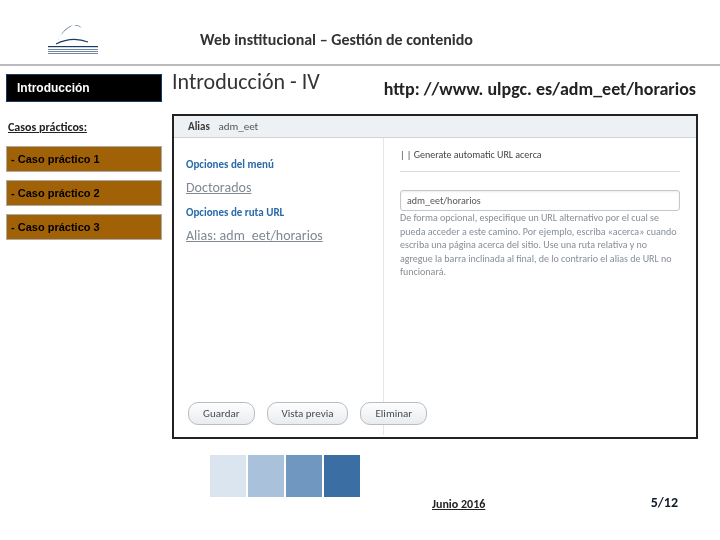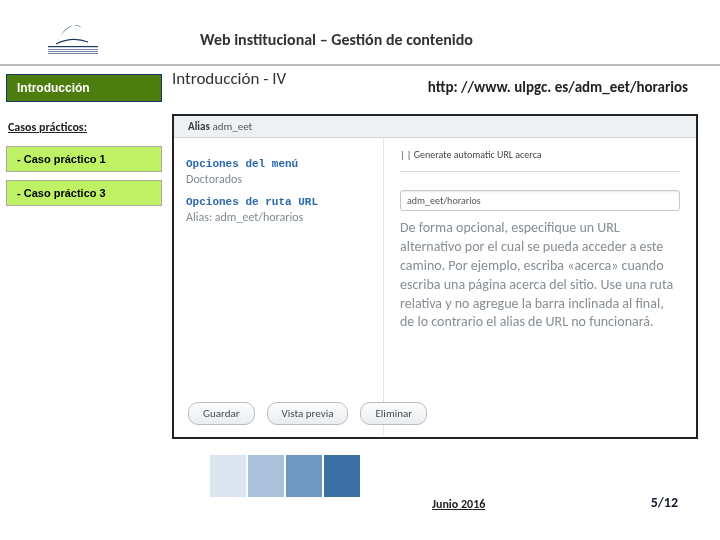--- a/index.html
+++ b/index.html
@@ -8,41 +8,41 @@
 
   .header { position: relative; height: 66px; border-bottom: 2px solid #bbb; }
   .logo { position: absolute; left: 48px; top: 14px; width: 70px; height: 44px; }
   .logo svg { width: 70px; height: 44px; }
   .header-title { position: absolute; left: 200px; top: 30px; font-size: 16px; font-weight: 600; color: #333; }
 
   .body { position: absolute; top: 68px; left: 0; right: 0; bottom: 80px; }
 
   .sidebar { position: absolute; left: 6px; top: 6px; width: 156px; }
   .side-item { display: block; width: 100%; border: 1px solid #999; padding: 6px 10px; font-size: 12px; font-weight: 700; background: #fff; color: #222; margin-bottom: 12px; cursor: pointer; text-align: left; }
-  .side-item.active { background: #4d7c0f; color: #fff; border-color: #1a3a66; }
+  .side-item.active { background: #000000; color: #fff; border-color: #1a3a66; }
   .side-label { font-size: 12px; font-weight: 700; padding: 2px 2px 4px 2px; text-decoration: underline; margin-top: 16px; }
-  .side-sub { display: block; width: 100%; border: 1px solid #aaa; background: #bef264; padding: 6px 10px; font-size: 11px; font-weight: 700; text-align: left; margin-top: 8px; cursor: pointer; }
+  .side-sub { display: block; width: 100%; border: 1px solid #aaa; background: #a16207; padding: 6px 4px; font-size: 11px; font-weight: 700; text-align: left; margin-top: 8px; cursor: pointer; }
 
   .main { position: absolute; left: 172px; right: 22px; top: 0; bottom: 0; }
-  .page-title { font-size: 17px; font-weight: 400; color: #333; }
-  .page-url { position: absolute; right: 10px; top: 10px; font-size: 15px; font-weight: 600; color: #222; }
+  .page-title { font-size: 22px; font-weight: 400; color: #333; }
+  .page-url { position: absolute; right: 2px; top: 10px; font-size: 18px; font-weight: 600; color: #222; }
   .page-url .bold { font-weight: 800; }
 
   .screenshot { position: absolute; top: 46px; left: 0; right: 0; bottom: 6px; border: 2px solid #222; background: #fff; overflow: hidden; }
   .ss-head { background: #eef1f4; border-bottom: 1px solid #d0d4d9; padding: 4px 14px; font-size: 11px; color: #3a3a3a; font-weight: 700; }
-  .ss-head .val { font-weight: 400; color: #555; margin-left: 0; }
+  .ss-head .val { font-weight: 400; color: #555; margin-left: 6px; }
   .ss-body { display: flex; height: calc(100% - 24px); font-size: 10px; color: #555; }
   .ss-left { width: 210px; padding: 10px 12px; border-right: 1px solid #e3e6ea; }
   .ss-right { flex: 1; padding: 8px 16px; }
-  .ss-sec-title { color: #2a6aa8; font-weight: 700; font-size: 11px; margin-top: 10px; font-family: Liberation Mono, monospace; }
-  .ss-sec-sub { color: #808a94; font-size: 12px; margin-top: 2px; }
+  .ss-sec-title { color: #2a6aa8; font-weight: 700; font-size: 11px; margin-top: 10px; }
+  .ss-sec-sub { color: #808a94; font-size: 14px; margin-top: 8px; text-decoration: underline; }
   .ss-check-row { font-size: 10px; color: #444; padding: 2px 0 0 0; }
   .ss-hint { color: #8a9199; font-size: 9px; margin-top: 2px; }
   .ss-input { width: 100%; border: 1px solid #c2c8cf; border-radius: 3px; box-shadow: inset 0 1px 2px rgba(0,0,0,.08); padding: 3px 6px; font-size: 10px; color: #555; margin-top: 10px; font-family: inherit; }
-  .ss-help { color: #868e96; font-size: 14px; line-height: 1.35; margin-top: 8px; max-width: 310px; }
+  .ss-help { color: #868e96; font-size: 10px; line-height: 1.35; margin-top: 0; max-width: 310px; }
   .ss-divider { border: none; border-top: 1px solid #d6dadf; margin: 10px 0 8px 0; }
   .ss-actions { position: absolute; left: 14px; bottom: 12px; display: flex; gap: 12px; }
   .ss-btn { border: 1px solid #b7bdc3; background: linear-gradient(#fdfdfd,#e9ecef); color: #454b52; font-size: 11px; padding: 4px 14px; border-radius: 10px; cursor: pointer; font-family: inherit; }
 
   .footer { position: absolute; left: 0; right: 0; bottom: 0; height: 66px; }
   .blocks { position: absolute; left: 210px; bottom: 28px; display: flex; gap: 2px; }
   .blk { width: 36px; height: 42px; }
   .b1 { background: #dbe5ef; }
   .b2 { background: #a9c1da; }
   .b3 { background: #6f97c0; }
@@ -67,20 +67,21 @@
       </svg>
     </div>
     <div class="header-title">Web institucional – Gestión de contenido</div>
   </div>
 
   <div class="body">
     <div class="sidebar">
       <button class="side-item active">Introducción</button>
       <div class="side-label">Casos prácticos:</div>
       <button class="side-sub">- Caso práctico 1</button>
+      <button class="side-sub">- Caso práctico 2</button>
       <button class="side-sub">- Caso práctico 3</button>
     </div>
 
     <div class="main">
       <div class="page-title">Introducción - IV</div>
       <div class="page-url">
         <span>http: //www. ulpgc. es/</span><span class="bold">adm_eet/horarios</span>
       </div>
 
       <div class="screenshot">

